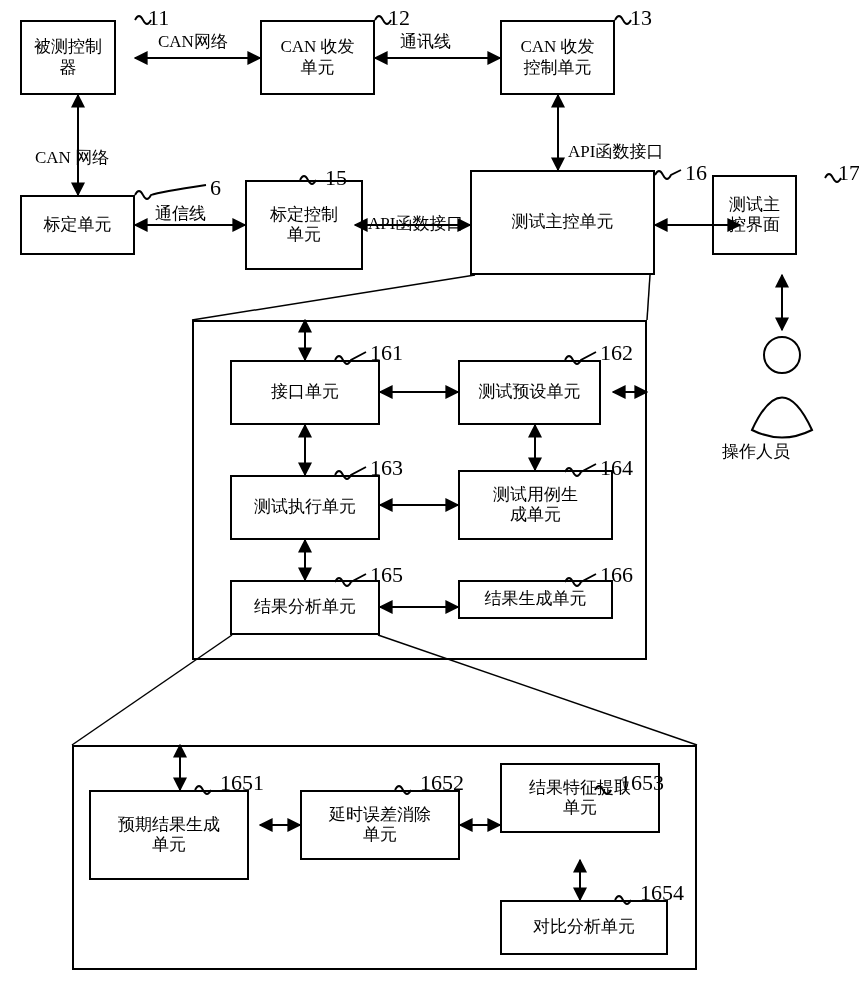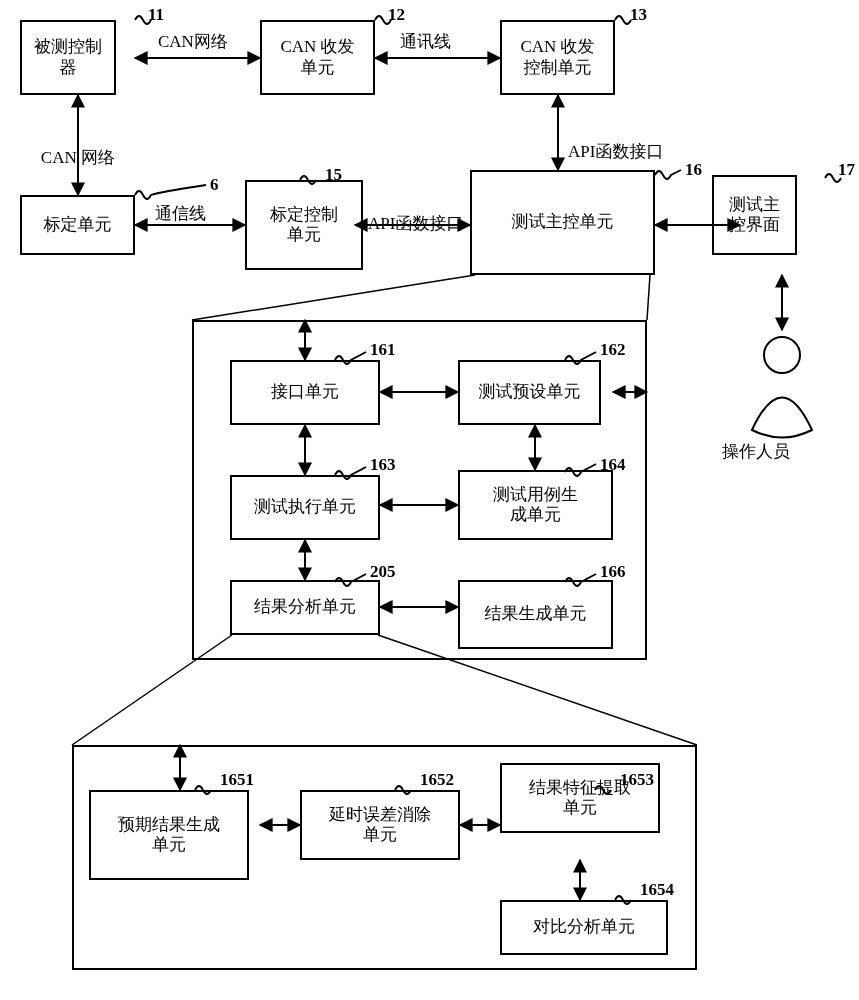--- a/index.html
+++ b/index.html
@@ -19,33 +19,32 @@
     display:flex;
     align-items:center;
     justify-content:center;
     text-align:center;
     line-height:1.2;
     padding:4px;
     box-sizing:border-box;
   }
   .label{
     position:absolute;
-    text-align:right;
+    text-align:left;
     background:transparent;
     white-space:nowrap;
   }
   svg{
     position:absolute;
     top:0;left:0;
     pointer-events:none;
   }
   .lead{
     position:absolute;
-    font-size:17px;
-    font-weight:bold;
+    font-size:22px;
   }
 </style>
 </head>
 <body>
 
 <div class="box" style="left:20px;  top:20px;  width:96px; height:75px">被测控制器</div>
 <div class="box" style="left:260px; top:20px;  width:115px; height:75px; white-space:pre-line">CAN 收发
 单元</div>
 <div class="box" style="left:500px; top:20px;  width:115px; height:75px; white-space:pre-line">CAN 收发
 控制单元</div>
@@ -58,21 +57,21 @@
 控界面</div>
 
 <div class="box" style="left:192px; top:320px; width:455px; height:340px; border-width:2px"></div>
 
 <div class="box" style="left:230px; top:360px; width:150px; height:65px">接口单元</div>
 <div class="box" style="left:458px; top:360px; width:143px; height:65px">测试预设单元</div>
 <div class="box" style="left:230px; top:475px; width:150px; height:65px">测试执行单元</div>
 <div class="box" style="left:458px; top:470px; width:155px; height:70px; white-space:pre-line">测试用例生
 成单元</div>
 <div class="box" style="left:230px; top:580px; width:150px; height:55px">结果分析单元</div>
-<div class="box" style="left:458px; top:580px; width:155px; height:69px">结果生成单元</div>
+<div class="box" style="left:458px; top:580px; width:155px; height:39px">结果生成单元</div>
 
 <div class="box" style="left:72px;  top:745px; width:625px; height:225px; border-width:2px"></div>
 
 <div class="box" style="left:89px; top:790px; width:160px; height:90px; white-space:pre-line">预期结果生成
 单元</div>
 <div class="box" style="left:300px; top:790px; width:160px; height:70px; white-space:pre-line">延时误差消除
 单元</div>
 <div class="box" style="left:500px; top:763px; width:160px; height:70px; white-space:pre-line">结果特征提取
 单元</div>
 <div class="box" style="left:500px; top:900px; width:168px; height:55px">对比分析单元</div>
@@ -89,21 +88,21 @@
 <div class="lead" style="left:388px; top:5px">12</div>
 <div class="lead" style="left:630px; top:5px">13</div>
 <div class="lead" style="left:210px; top:175px">6</div>
 <div class="lead" style="left:325px; top:165px">15</div>
 <div class="lead" style="left:685px; top:160px">16</div>
 <div class="lead" style="left:838px; top:160px">17</div>
 <div class="lead" style="left:370px; top:340px">161</div>
 <div class="lead" style="left:600px; top:340px">162</div>
 <div class="lead" style="left:370px; top:455px">163</div>
 <div class="lead" style="left:600px; top:455px">164</div>
-<div class="lead" style="left:370px; top:562px">205</div>
+<div class="lead" style="left:370px; top:562px">165</div>
 <div class="lead" style="left:600px; top:562px">166</div>
 <div class="lead" style="left:220px; top:770px">1651</div>
 <div class="lead" style="left:420px; top:770px">1652</div>
 <div class="lead" style="left:620px; top:770px">1653</div>
 <div class="lead" style="left:640px; top:880px">1654</div>
 
 <svg width="859" height="1000">
  <defs>
    <marker id="ah" viewBox="0 0 10 10" refX="9" refY="5" markerWidth="7" markerHeight="7" orient="auto-start-reverse">
      <path d="M0,0 L10,5 L0,10 z" fill="#000"></path>

